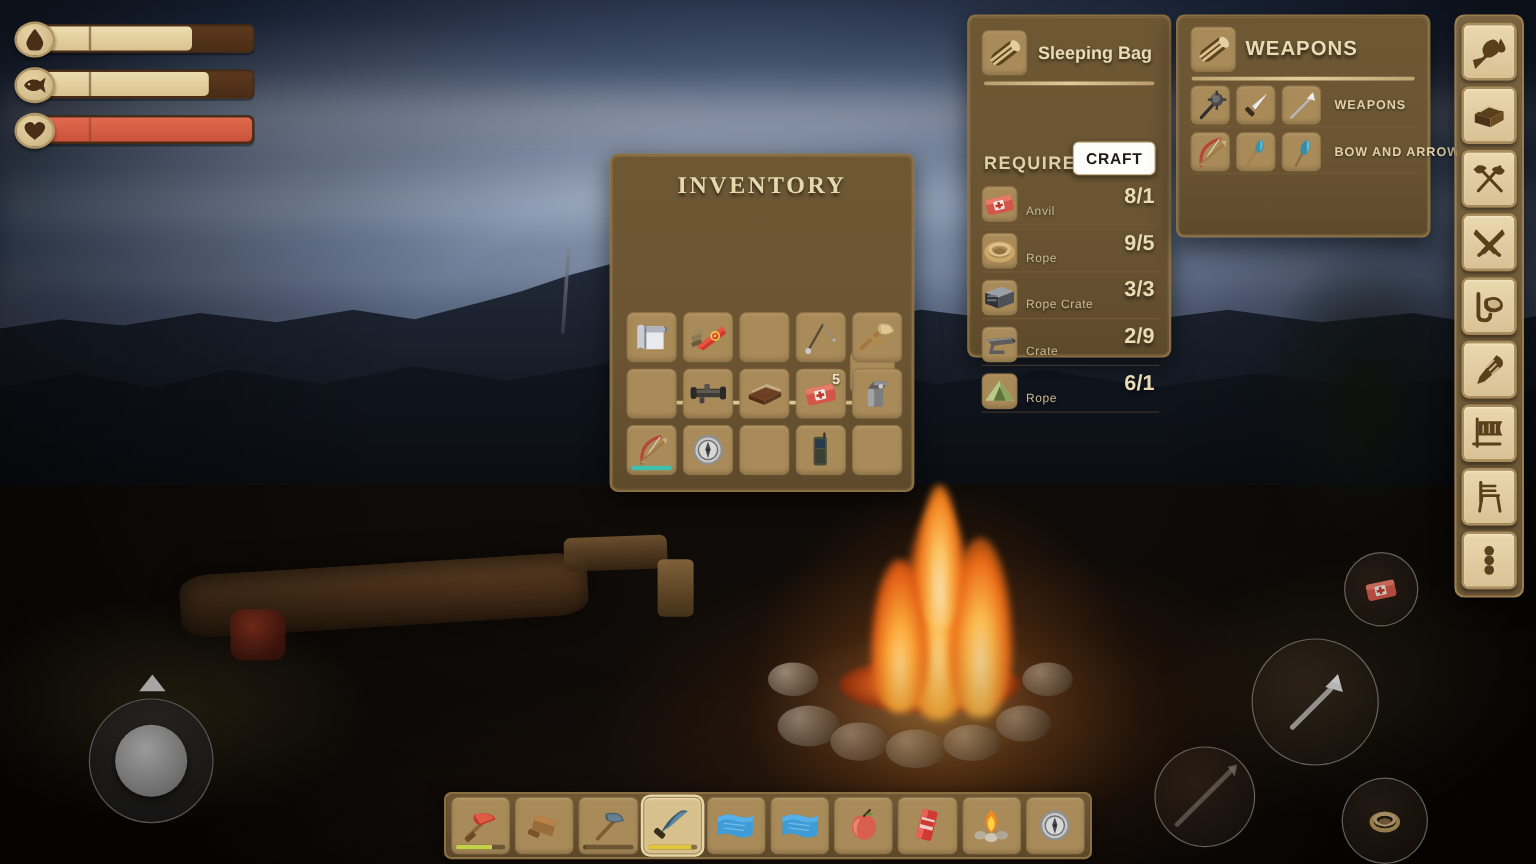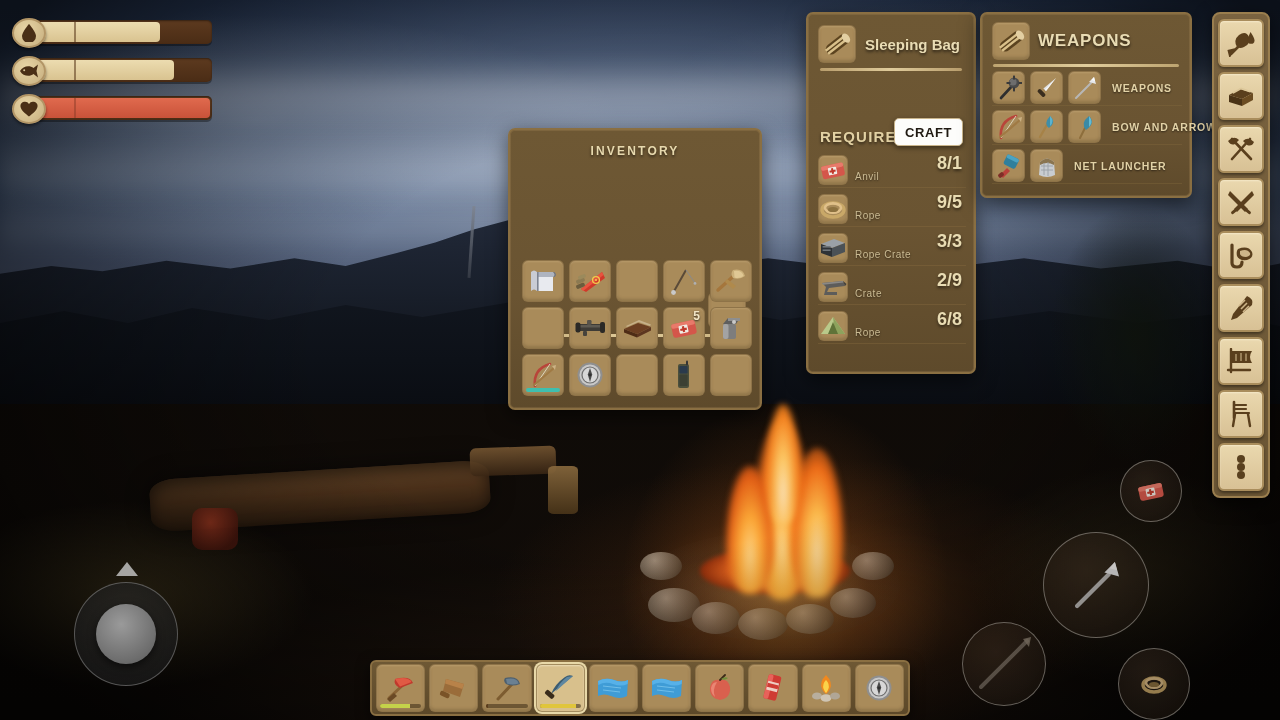--- a/index.html
+++ b/index.html
@@ -161,39 +161,40 @@
   .durability {
     position:absolute; left:3px; right:3px; bottom:3px; height:4px;
     background:rgba(60,44,22,.55); border-radius:2px; overflow:hidden;
   }
   .durability > i { display:block; height:100%; }
 
   
   #inventory { left:508px; top:128px; width:254px; height:282px; }
   #inv-title {
     position:absolute; left:0; right:0; top:14px; text-align:center;
-    font-size:12px; letter-spacing:2.2px; font-weight:bold; color:#e7d9ae;
+    font-size:20px; letter-spacing:2.2px; font-weight:bold; color:#e7d9ae;
     text-shadow:0 2px 3px rgba(0,0,0,.55);
+    font-family:Liberation Serif, serif;
   }
   #inv-equip {
     position:absolute; right:14px; top:162px; width:38px; height:36px;
   }
   #inv-divider {
     position:absolute; left:14px; right:14px; top:204px; height:3px;
     background:linear-gradient(90deg,#c8b07c,#e0cb9a,#c8b07c); border-radius:2px;
   }
   #inv-grid {
     position:absolute; left:12px; top:130px; width:230px;
     display:grid; grid-template-columns:repeat(5,42px); grid-auto-rows:42px;
     gap:5px;
   }
   #inv-grid .slot { width:42px; height:42px; }
 
   
-  #craft { left:806px; top:12px; width:170px; height:362px; }
+  #craft { left:806px; top:12px; width:170px; height:286px; }
   #craft-head { position:absolute; left:10px; top:10px; right:10px; height:40px; display:flex; align-items:center; gap:9px; }
   #craft-icon { width:38px; height:38px; }
   #craft-name { font-size:15px; color:#e9dcb4; font-weight:bold; text-shadow:0 2px 3px rgba(0,0,0,.6); }
   #craft-rule { position:absolute; left:12px; right:12px; top:54px; height:3px; background:linear-gradient(90deg,#b89d6c,#dfcb9b,#b89d6c); border-radius:2px; }
   #craft-requires { position:absolute; left:12px; top:114px; font-size:15px; letter-spacing:1.2px; font-weight:bold; color:#e2d1a3; text-shadow:0 2px 3px rgba(0,0,0,.55); }
   #craft-btn {
     position:absolute; right:11px; top:104px; width:69px; height:28px;
     background:#fdfdfb; border:1px solid #c9b48a; border-radius:5px;
     display:flex; align-items:center; justify-content:center;
     font-size:13px; font-weight:bold; letter-spacing:.6px; color:#201a12;
@@ -570,21 +571,21 @@
       </div>
       <div class="req-row">
         <div class="slot">
           <svg class="art" width="28" height="22" viewBox="0 0 28 22">
             <path d="M14 2 L26 19 L2 19 Z" fill="#b9c98a"></path>
             <path d="M14 2 L26 19 L16 19 Z" fill="#8da35d"></path>
             <path d="M14 7 L19 19 L9 19 Z" fill="#5f7338"></path>
           </svg>
         </div>
         <div class="req-name">Rope</div>
-        <div class="req-count">6/8</div>
+        <div class="req-count">6/1</div>
       </div>
     </div>
 </div>
 
 <div class="panel" id="weapons">
   <div id="wp-head">
     <div class="slot" id="wp-icon">
         <span>
           <svg class="art" width="30" height="30" viewBox="0 0 30 30">
             <rect x="2" y="10" width="26" height="11" rx="5.5" fill="#5b431f" transform="rotate(-38 15 15)"></rect>
@@ -646,38 +647,20 @@
         </div>
         <div class="slot">
           <svg class="art" width="24" height="26" viewBox="0 0 24 26">
             <path d="M7 24 L13 12" stroke="#8d6e3c" stroke-width="2" stroke-linecap="round"></path>
             <path d="M16 2 Q23 9 13 16 Q7 9 16 2 Z" fill="#3a8aa5"></path>
             <path d="M16 2 Q21 8 16 13 Z" fill="#62bcd6"></path>
           </svg>
         </div>
         <div class="wp-label">BOW AND ARROW</div>
       </div>
-      <div class="wp-row">
-        <div class="slot">
-          <svg class="art" width="26" height="26" viewBox="0 0 26 26">
-            <rect x="9" y="3" width="13" height="11" rx="2.4" fill="#2f7f9c" transform="rotate(26 15 8)"></rect>
-            <rect x="9" y="3" width="13" height="4" rx="2" fill="#4ba3c2" transform="rotate(26 15 8)"></rect>
-            <path d="M4 22 L11 15 L14 18 L7 25 Z" fill="#b9413a"></path>
-            <rect x="2" y="20" width="6" height="4" rx="1.6" fill="#7e2e27" transform="rotate(-40 5 22)"></rect>
-          </svg>
-        </div>
-        <div class="slot">
-          <svg class="art" width="26" height="26" viewBox="0 0 26 26">
-            <path d="M6 9 Q13 2 20 9 L21 22 Q13 26 5 22 Z" fill="#c9cdd1"></path>
-            <path d="M6 9 Q13 2 20 9 L20 12 Q13 8 6 12 Z" fill="#8a7550"></path>
-            <path d="M7 13 L19 13 M7 17 L19 17 M10 10 L10 22 M14 9 L14 23" stroke="#9aa0a6" stroke-width=".9" fill="none"></path>
-          </svg>
-        </div>
-        <div class="wp-label">NET LAUNCHER</div>
-      </div>
     </div>
 </div>
 
 <div id="sidebar">
     <div class="side-btn">
       <span>
         <svg class="art" width="30" height="28" viewBox="0 0 30 28">
           <path d="M5 25 L12 18 M4 26 L3 22 L7 21 Z" stroke="#5a3f1d" stroke-width="2.6" fill="#5a3f1d" stroke-linecap="round"></path>
           <path d="M11 18 Q7 11 13 6 Q20 1 23 8 Q25 15 18 18 Q14 20 11 18 Z" fill="#5a3f1d"></path>
           <path d="M26 4 Q30 10 30 12.4 A3.4 3.4 0 0 1 23.2 12.4 Q23.2 10 26 4 Z" fill="#5a3f1d" transform="translate(-1.5,-1)"></path>

